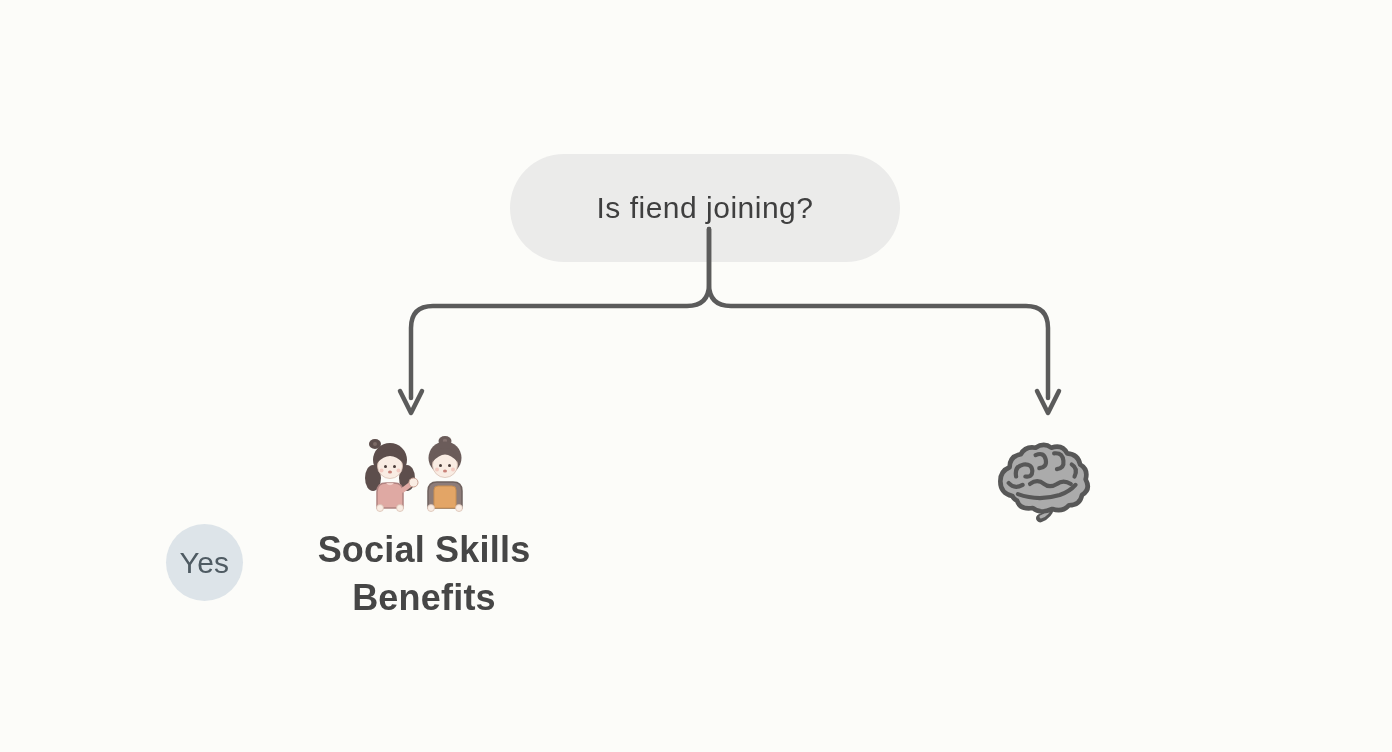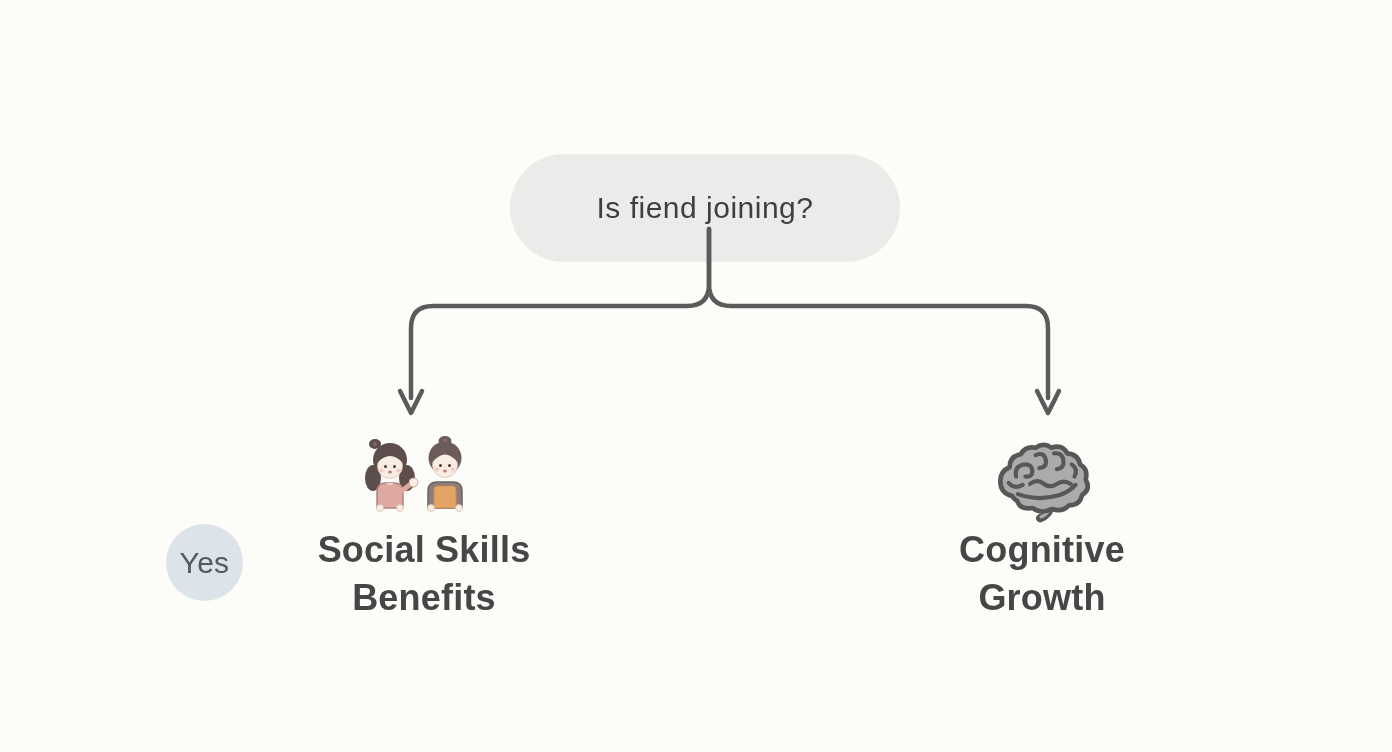--- a/index.html
+++ b/index.html
@@ -125,18 +125,14 @@
       <path d="M26 39 Q24 28 34 26 Q43 25 43.5 33 Q43.5 40 36 39"></path>
       <path d="M47 16 Q56 12 58 21 Q59.5 29 51 30"></path>
       <path d="M67 14 Q76 13 77 22 Q78 30 70 31"></path>
       <path d="M86 26 Q93 30 89 39"></path>
       <path d="M18 46 Q24 53 33 48"></path>
       <path d="M41 47 Q49 41 56 47 Q62 52 70 47 Q77 42 85 47"></path>
       <path d="M28 58 Q50 66 73 59 Q84 55 90 48"></path>
     </g>
   </svg>
 
-  <div class="branch-label label-right">
-    <span>Cognitive</span>
-    <span>Growth</span>
-  </div>
 
 </div>
 
 </body></html>

